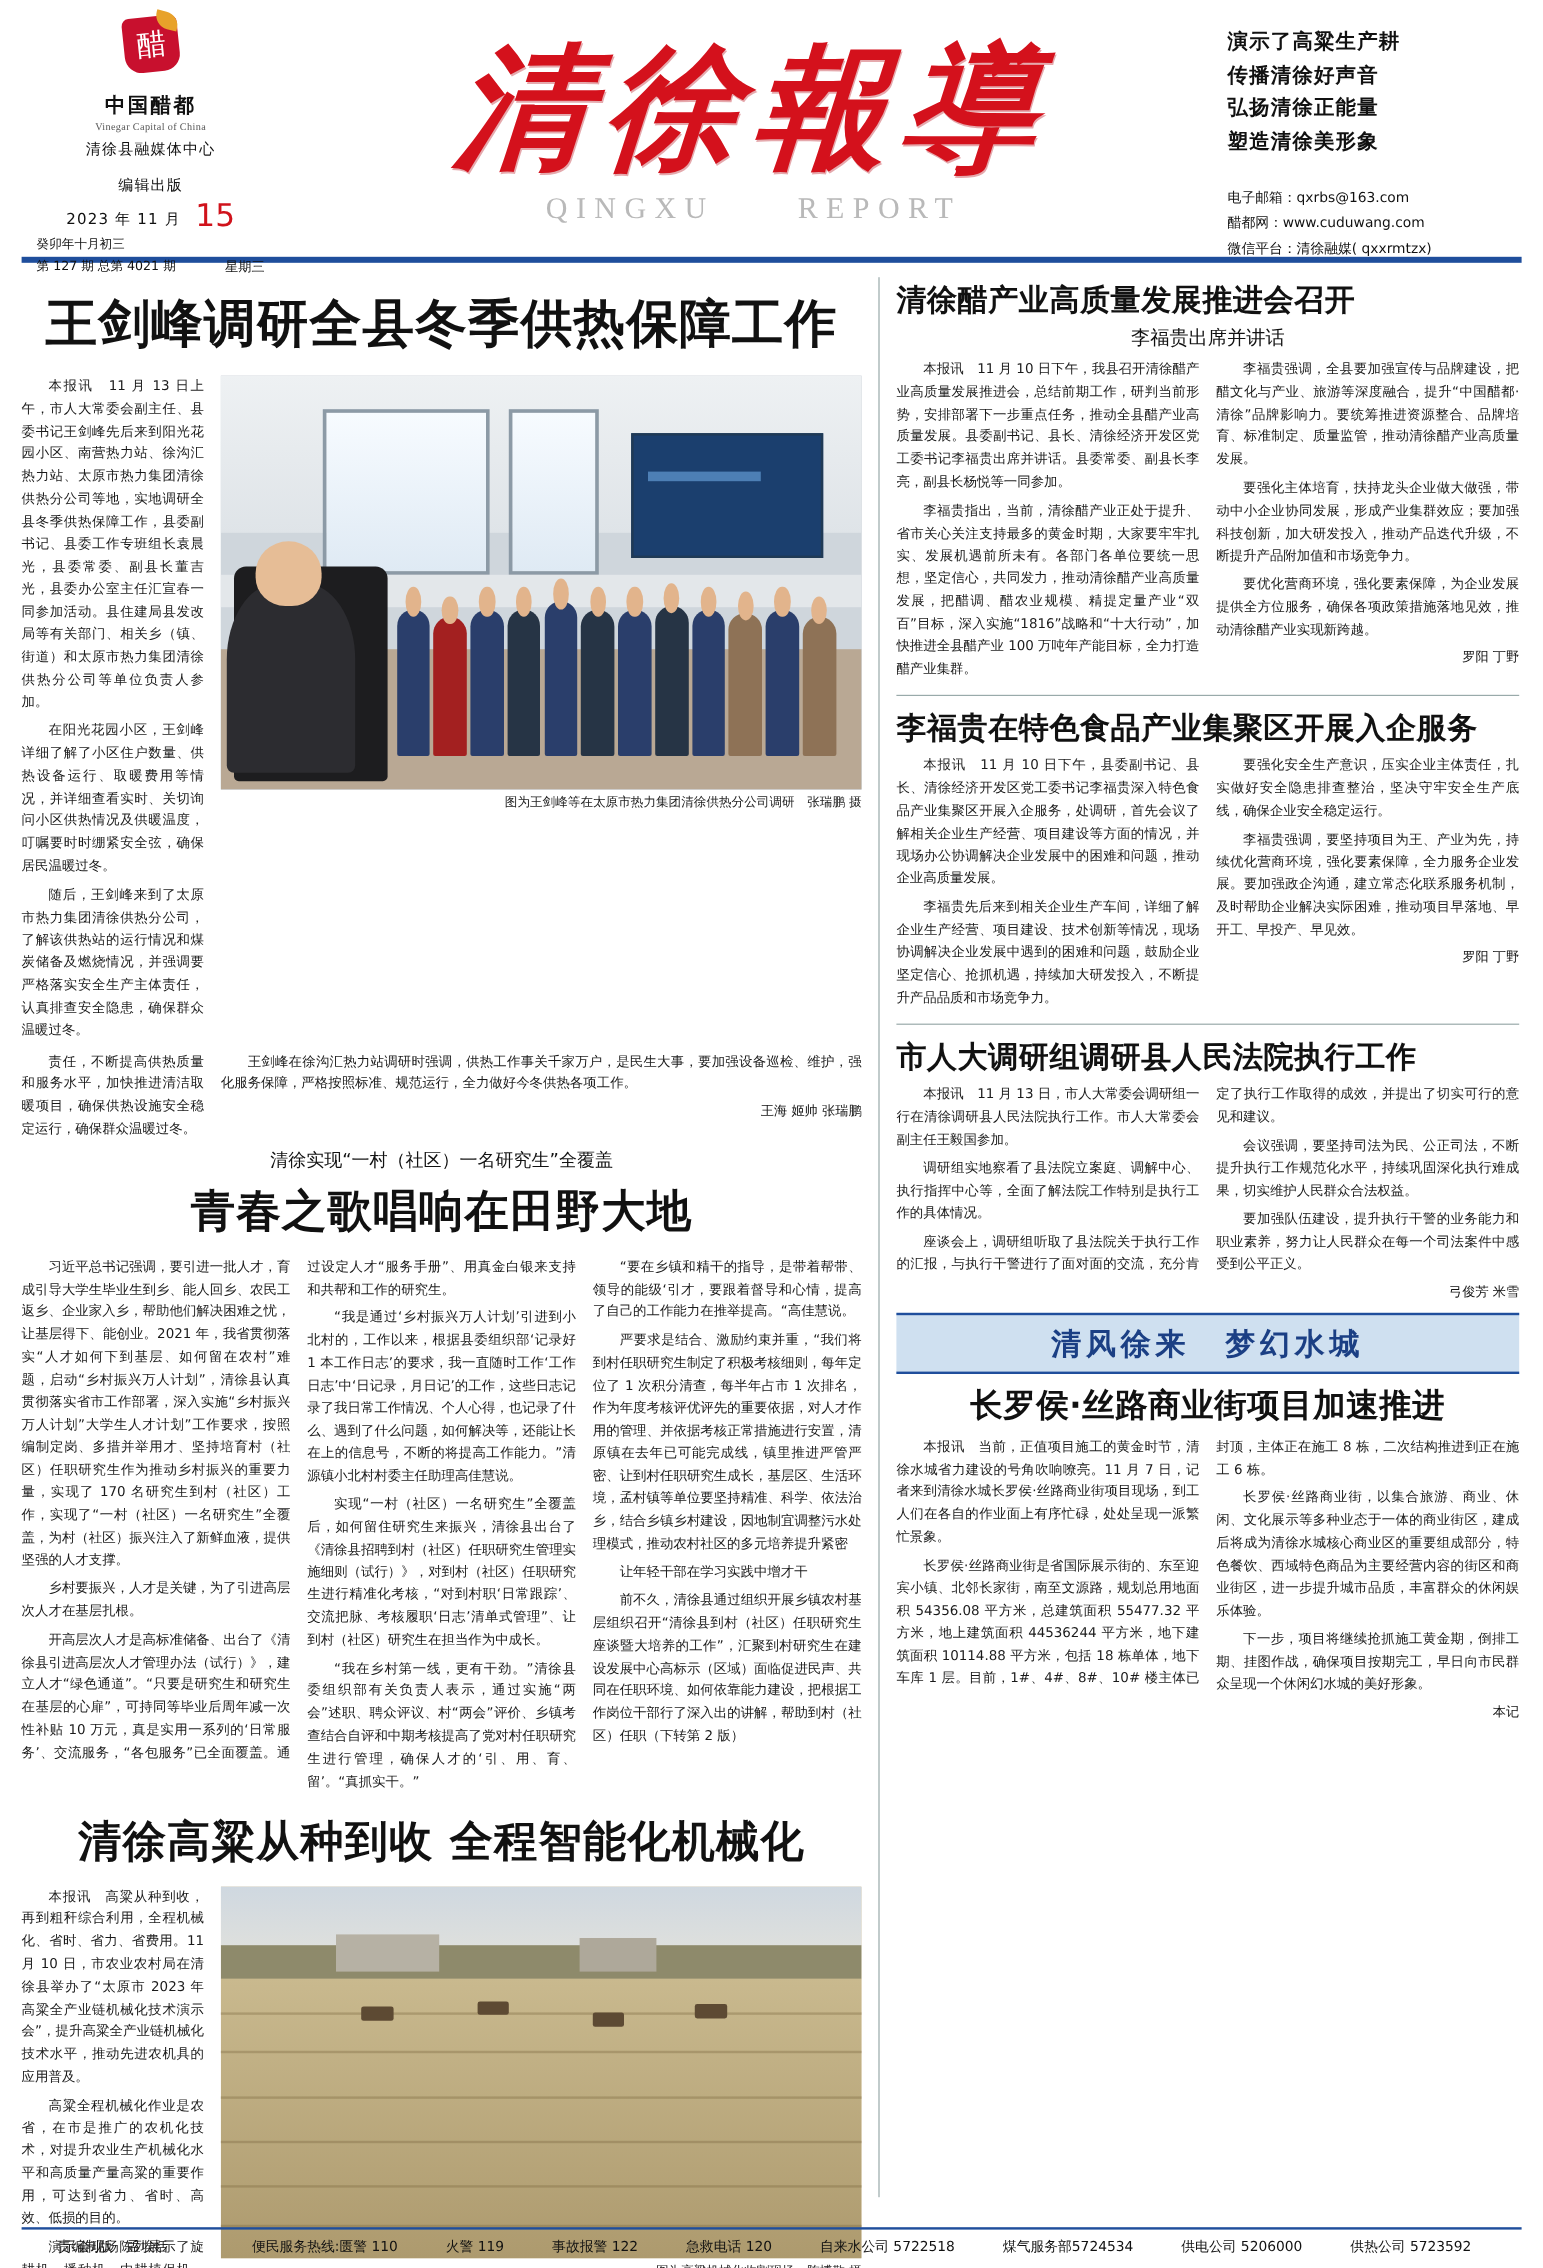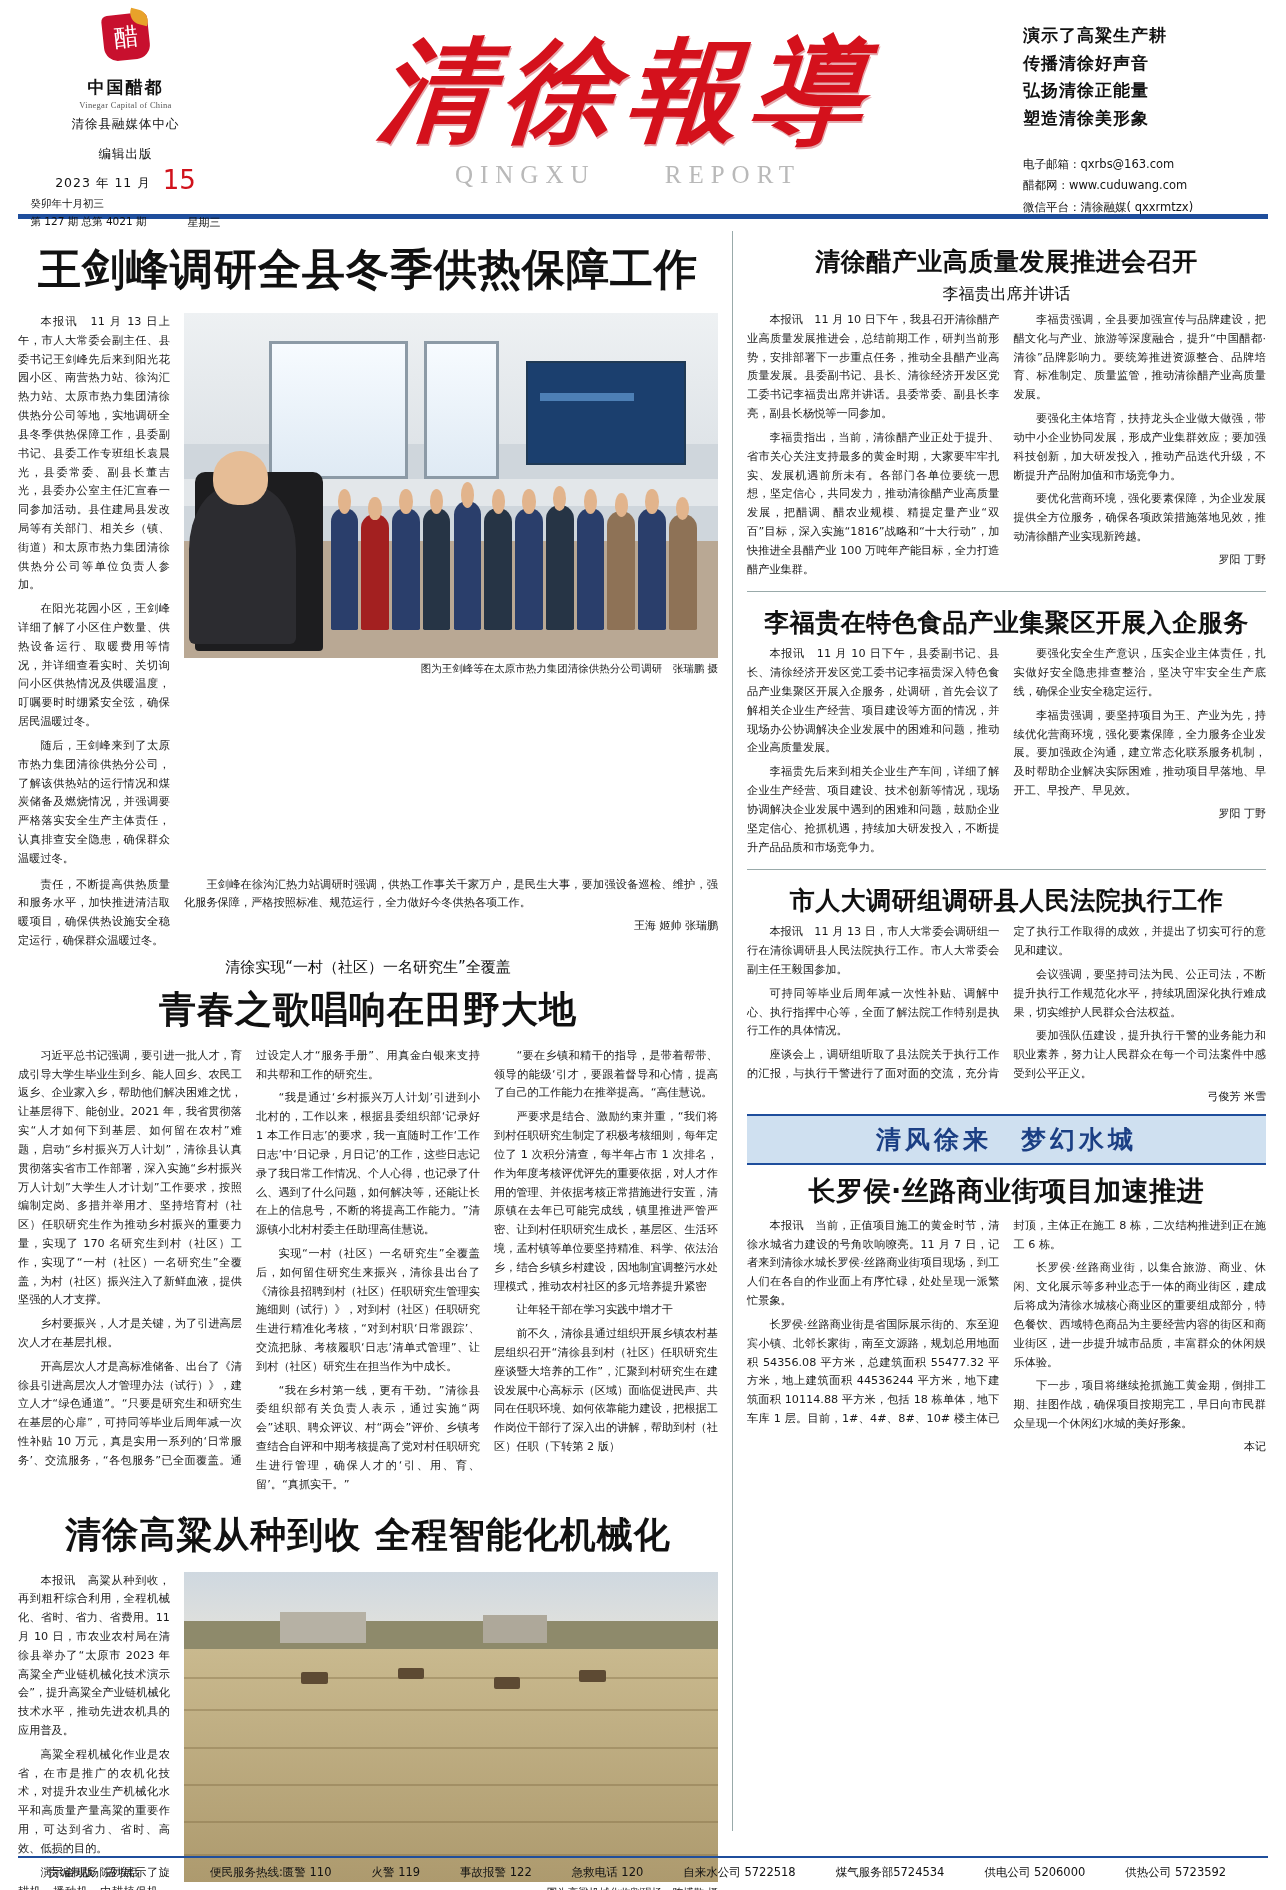--- a/index.html
+++ b/index.html
@@ -159,21 +159,21 @@
   .ph2 .row {
     position:absolute; left:-10%; right:-10%; height:2px; background:rgba(120,100,60,.35);
   }
   .ph2 .mach {
     position:absolute; width:5%; height:5%; background:#5d4a33; border-radius:2px;
   }
 
   
   .r-head {
     font-family:Liberation Mono, monospace; font-size:25px; font-weight:bold;
-    text-align:center; letter-spacing:0.5px; margin:14px 0 6px;
+    text-align:left; letter-spacing:0.5px; margin:2px 0 6px;
   }
   .r-head-lg {
     font-family:"DejaVu Sans", sans-serif; font-size:27px; font-weight:bold;
     text-align:center; letter-spacing:0.5px; margin:6px 0 8px;
   }
   .r-sub { font-family:"DejaVu Sans", sans-serif; font-size:16px; text-align:center; margin-bottom:6px;}
   .sep { border-top:1px solid #9aa; margin:12px 0 10px; }
   .banner {
     background:#cfe0f0; border-top:2px solid #1f4e9c; border-bottom:2px solid #1f4e9c;
     text-align:center; padding:7px 0; margin:10px 0 8px;
@@ -373,21 +373,21 @@
         <p class="body">要强化安全生产意识，压实企业主体责任，扎实做好安全隐患排查整治，坚决守牢安全生产底线，确保企业安全稳定运行。</p>
         <p class="body">李福贵强调，要坚持项目为王、产业为先，持续优化营商环境，强化要素保障，全力服务企业发展。要加强政企沟通，建立常态化联系服务机制，及时帮助企业解决实际困难，推动项目早落地、早开工、早投产、早见效。</p>
         <div class="byline">罗阳 丁野</div>
       </div>
 
       <div class="sep"></div>
 
       <h2 class="r-head">市人大调研组调研县人民法院执行工作</h2>
       <div class="cols2r">
         <p class="body">本报讯　11 月 13 日，市人大常委会调研组一行在清徐调研县人民法院执行工作。市人大常委会副主任王毅国参加。</p>
-        <p class="body">可持同等毕业后周年减一次性补贴、调解中心、执行指挥中心等，全面了解法院工作特别是执行工作的具体情况。</p>
+        <p class="body">调研组实地察看了县法院立案庭、调解中心、执行指挥中心等，全面了解法院工作特别是执行工作的具体情况。</p>
         <p class="body">座谈会上，调研组听取了县法院关于执行工作的汇报，与执行干警进行了面对面的交流，充分肯定了执行工作取得的成效，并提出了切实可行的意见和建议。</p>
         <p class="body">会议强调，要坚持司法为民、公正司法，不断提升执行工作规范化水平，持续巩固深化执行难成果，切实维护人民群众合法权益。</p>
         <p class="body">要加强队伍建设，提升执行干警的业务能力和职业素养，努力让人民群众在每一个司法案件中感受到公平正义。</p>
         <div class="byline">弓俊芳 米雪</div>
       </div>
 
       <div class="banner">
         <span>清风徐来　梦幻水城</span>
       </div>
 

